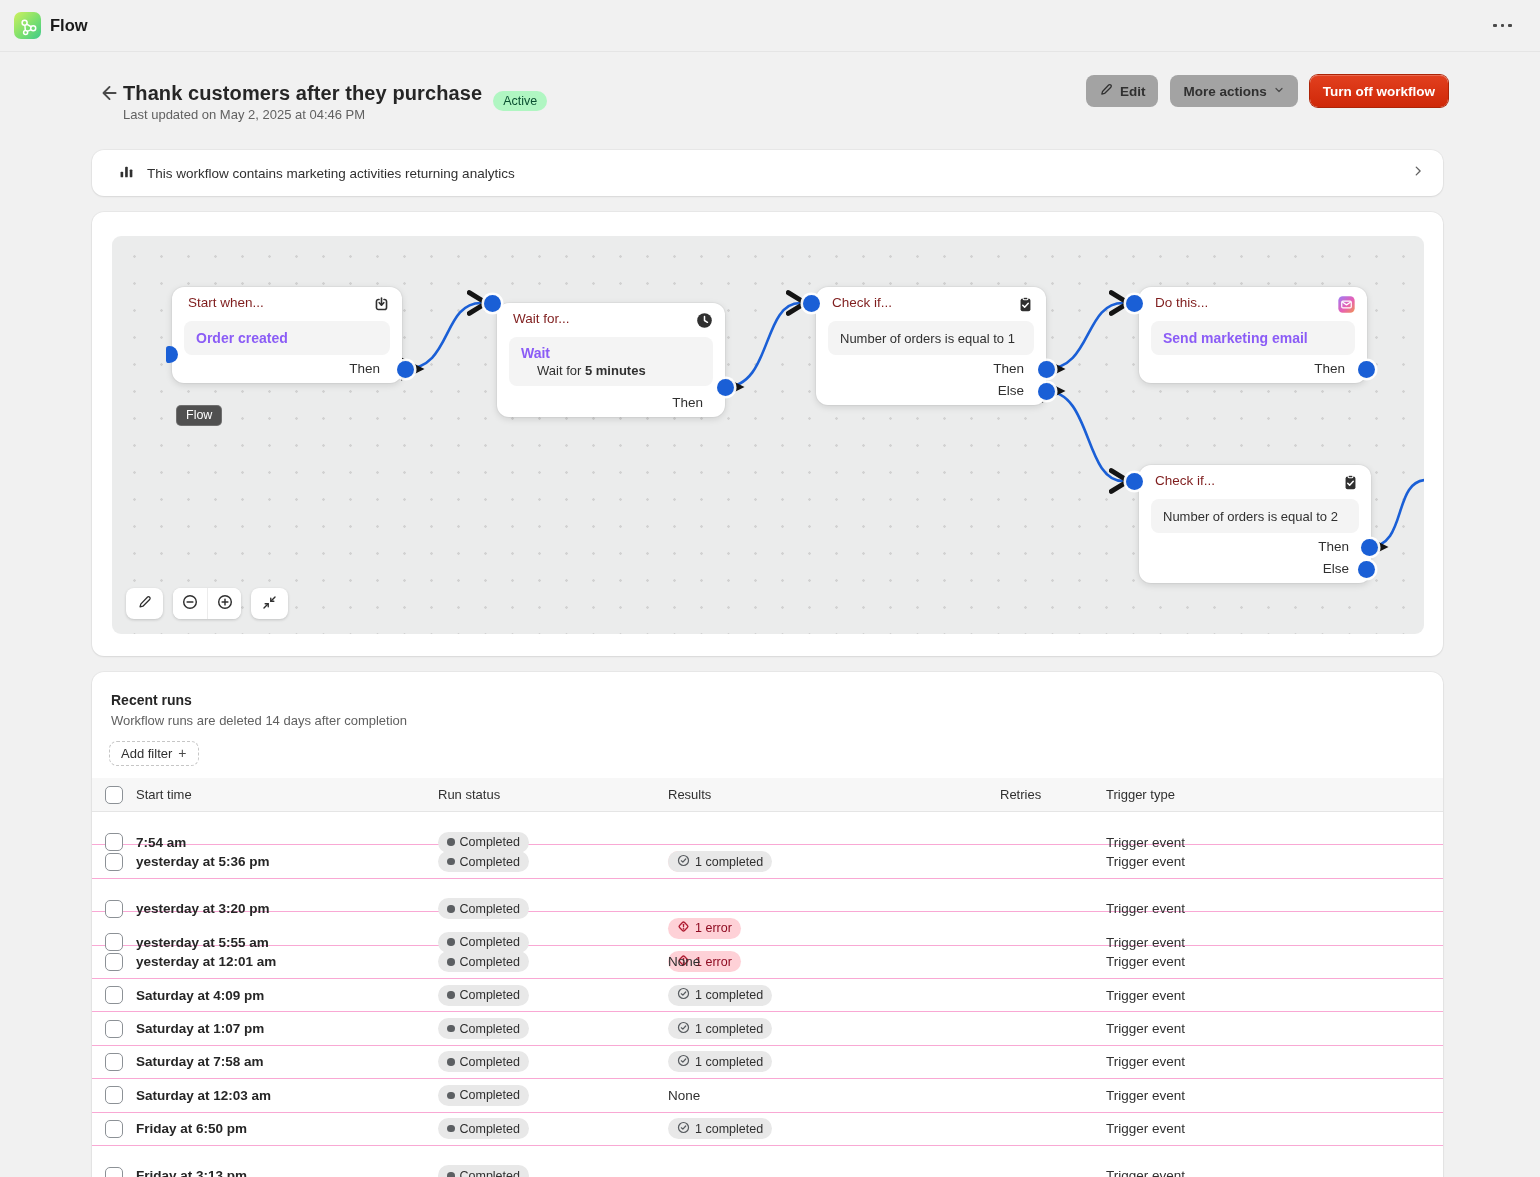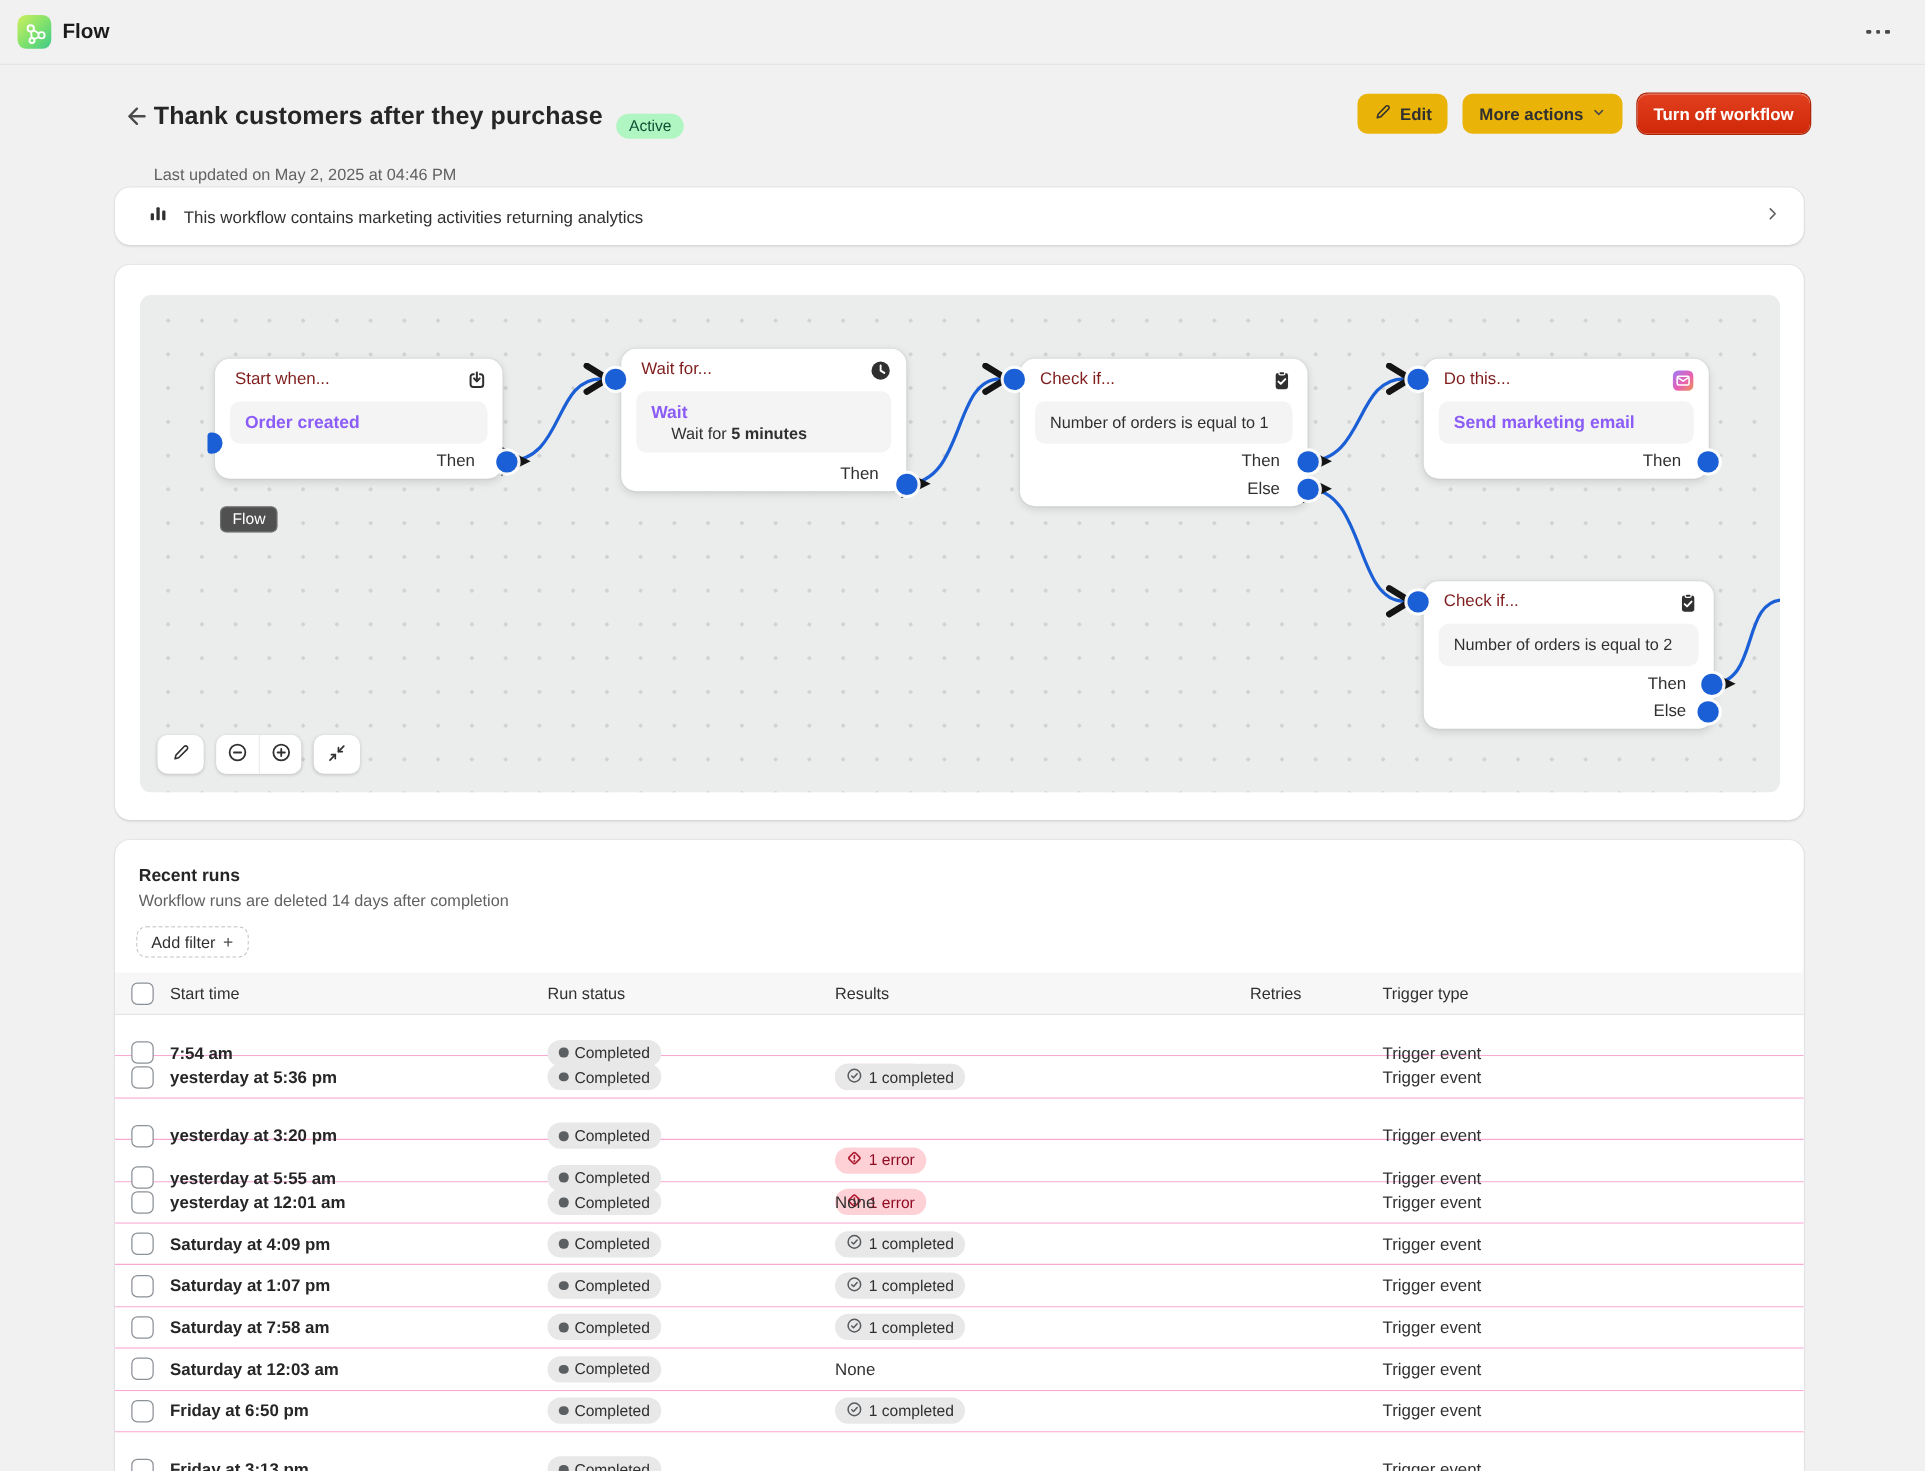--- a/index.html
+++ b/index.html
@@ -23,26 +23,26 @@
   .ellipsis { display:flex; gap:4px; cursor:pointer; padding:6px; }
   .ellipsis i { width:3.6px; height:3.6px; background:#4a4a4a; border-radius:1px; display:block; }
 
   
   .page-header { position:absolute; top:70px; left:92px; right:92px; height:60px; }
   .back-btn { position:absolute; left:6px; top:12px; width:22px; height:22px; cursor:pointer; }
   .title-line { position:absolute; left:31px; top:5px; display:flex; align-items:center; gap:11px; }
   .page-title { font-size:20px; font-weight:700; color:#262626; letter-spacing:.1px; }
   .badge-green { background:#b0f6c2; color:#0c5132; font-size:12.5px; font-weight:500;
     border-radius:10px; padding:3px 10px; line-height:1.15;margin-top:16px; }
-  .subtitle { position:absolute; left:31px; top:37px; font-size:13px; color:#616161;margin-top:25px; }
+  .subtitle { position:absolute; left:31px; top:37px; font-size:13px; color:#616161; }
   .header-actions { position:absolute; right:0; top:5px; display:flex; gap:12px; }
   .btn { height:32px; border:none; border-radius:8px; font-family:inherit;
     font-size:13.5px; font-weight:600; display:inline-flex; align-items:center;
     gap:6px; padding:0 13px; cursor:pointer; color:#303030; }
-  .btn-gray { background:#eab308; }
+  .btn-gray { background:#a3a3a3; }
   .btn-red { color:#fff; background:linear-gradient(180deg,#e2401f 0%,#cf2808 100%);
     box-shadow:inset 0 1px 0 rgba(255,255,255,.22), 0 0 0 1px #ad2407; }
 
   
   .card { position:absolute; background:#fff; border-radius:12px;
     box-shadow:0 1px 2px rgba(26,26,26,.08), 0 0 0 1px rgba(0,0,0,.035); }
 
   
   .banner { top:150px; left:92px; width:1351px; height:46px;
     display:flex; align-items:center; padding:0 18px 0 26px; cursor:pointer; }
@@ -214,21 +214,21 @@
               <path d="M7.4,4.7 H6.8 A2.1,2.1 0 0 0 4.7,6.8 V13.2 A2.1,2.1 0 0 0 6.8,15.3 H13.2 A2.1,2.1 0 0 0 15.3,13.2 V6.8 A2.1,2.1 0 0 0 13.2,4.7 H12.6"></path>
               <line x1="10" y1="3.1" x2="10" y2="10.3"></line>
               <path d="M7.6,8.1 L10,10.6 L12.4,8.1"></path>
             </svg>
           </span>
         </div>
         <div class="node-body"><span class="node-title">Order created</span></div>
         <span class="out-label" style="top:74px;">Then</span>
       </div>
 
-      <div class="node" style="left:385px; top:43px; width:228px; height:114px;">
+      <div class="node" style="left:385px; top:67px; width:228px; height:114px;">
         <div class="node-header">
           <span>Wait for...</span>
           <span>
             <svg width="19" height="19" viewBox="0 0 20 20">
               <circle cx="10" cy="10" r="7.7" fill="#303030"></circle>
               <path d="M10,5.7 V10 L13.1,11.9" fill="none" stroke="#fff" stroke-width="1.6" stroke-linecap="round" stroke-linejoin="round"></path>
             </svg>
           </span>
         </div>
         <div class="node-body">

